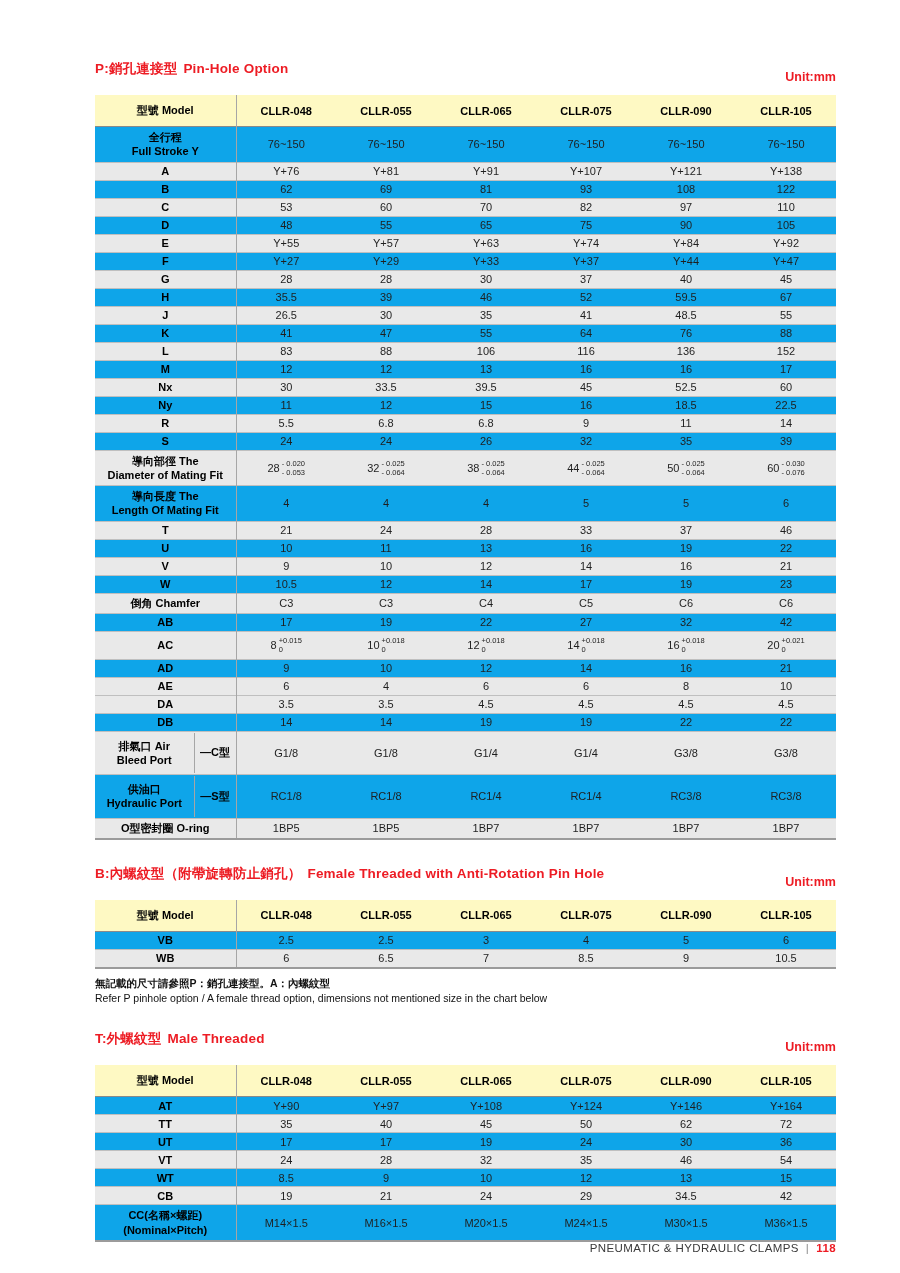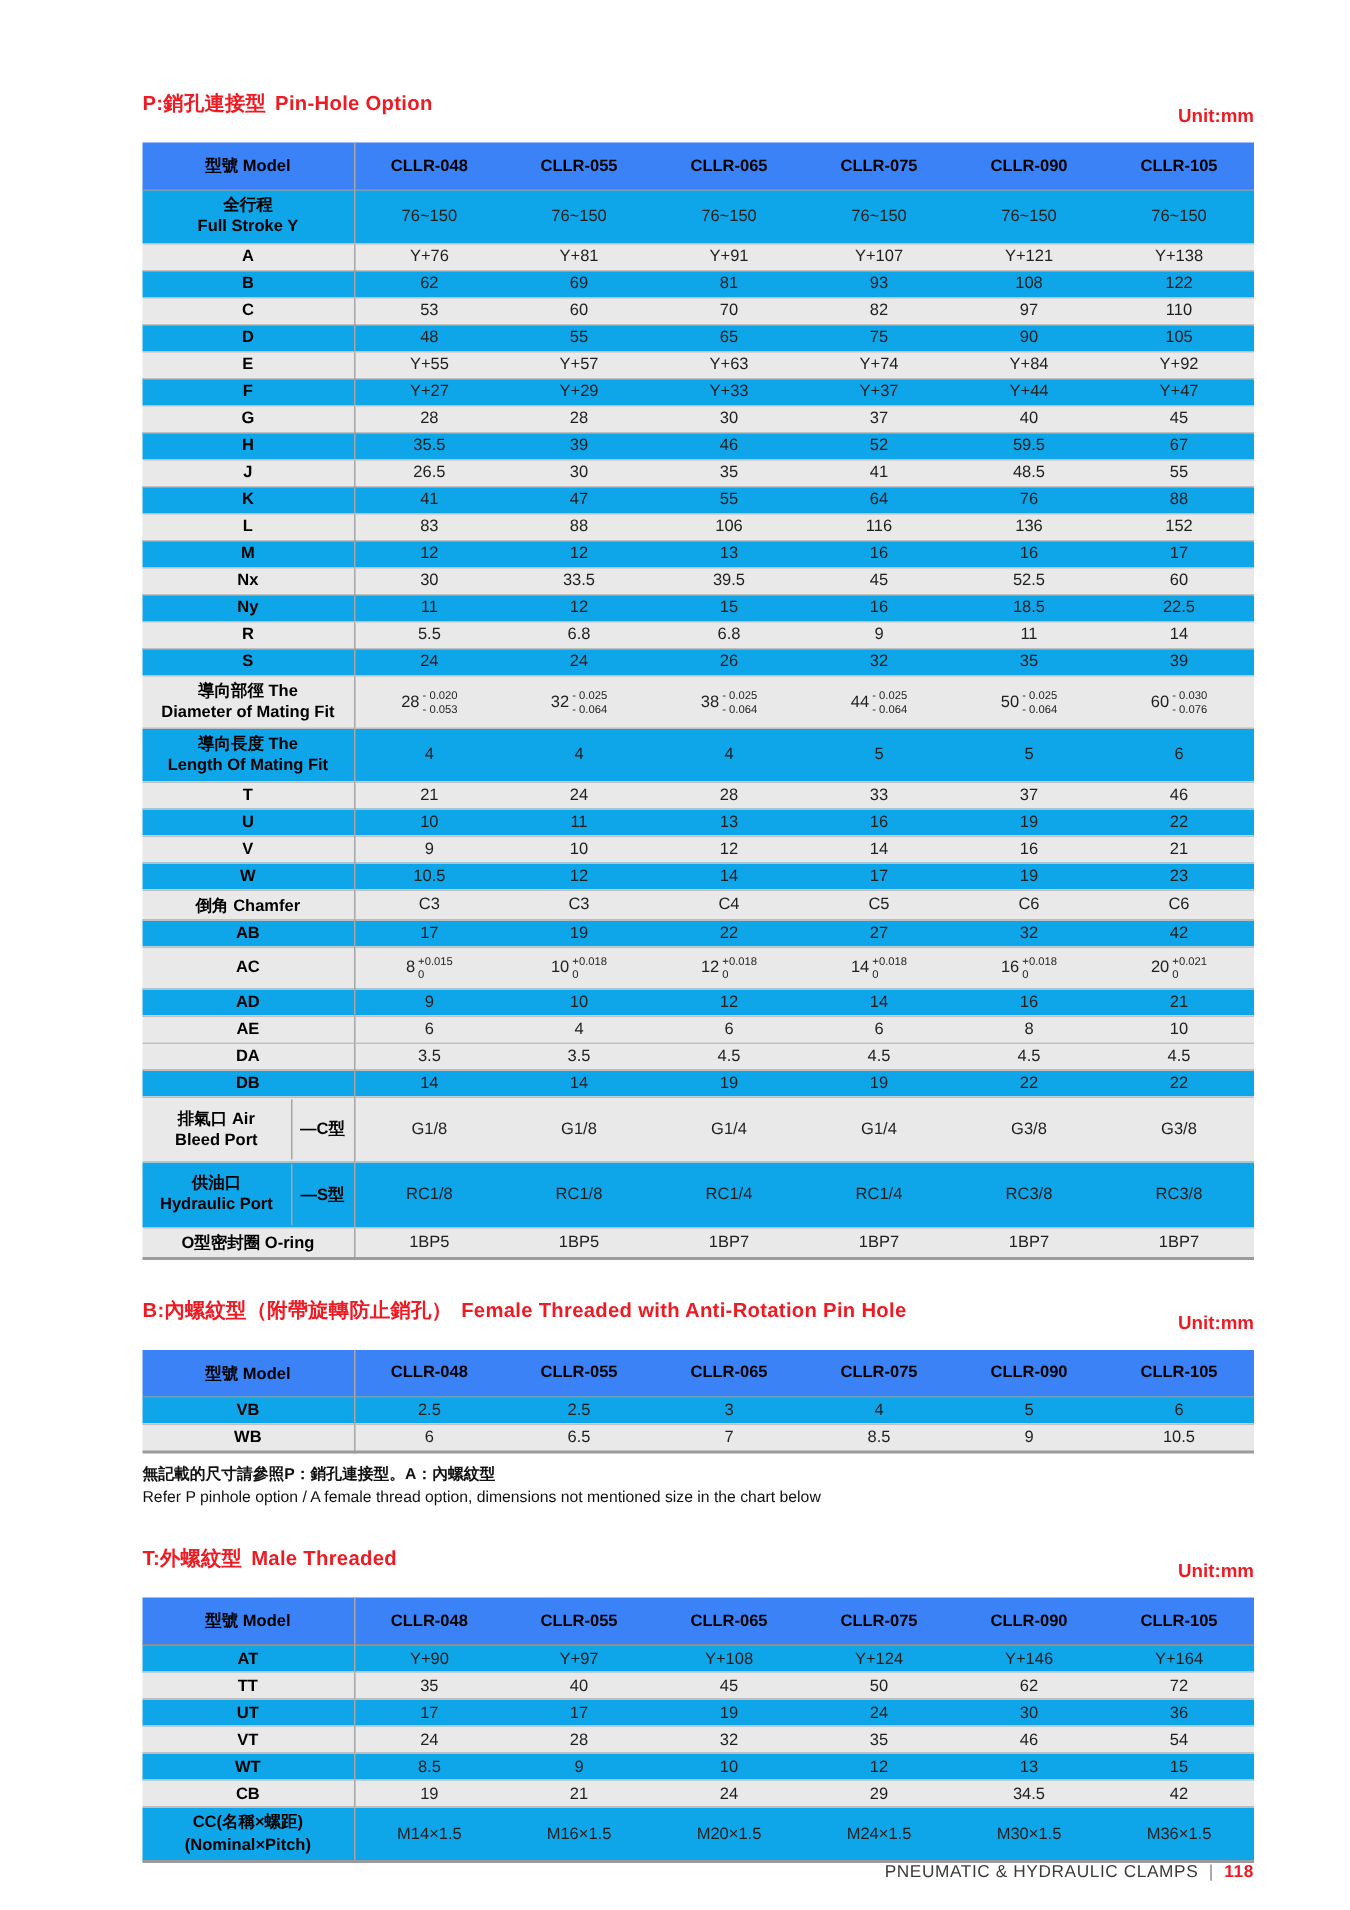--- a/index.html
+++ b/index.html
@@ -21,21 +21,21 @@
   .sec-title { font-size:13.5px; letter-spacing:.2px; }
   .sec-title .t-en { margin-left:6px; }
   .unit { font-size:12.5px;margin-top:16px; }
   table {
     width:100%; border-collapse:collapse; table-layout:fixed;
     margin-top:11px; font-size:11px;
     border-bottom:2px solid #9b9b9b;
   }
   col.c-label { width:141px; }
   thead th {
-    background:#3b82f6; color:#000; font-weight:bold;
+    background:#fef9c3; color:#000; font-weight:bold;
     padding:8px 2px; font-size:11px; 
   }
   thead th.model-h { border-right:1px solid #a6a6a6; }
   thead tr { border-bottom:1px solid #8a8a8a; }
   tbody tr { border-top:1px solid #bfbfbf; background:#0ea5e9; }
   tbody tr:first-child { border-top:none; }
   tbody tr.shade { background:#e9e9e9; }
   th.row-label {
     font-weight:bold; text-align:center; color:#000;
     border-right:1px solid #a6a6a6; padding:2px 2px; font-size:11px;

